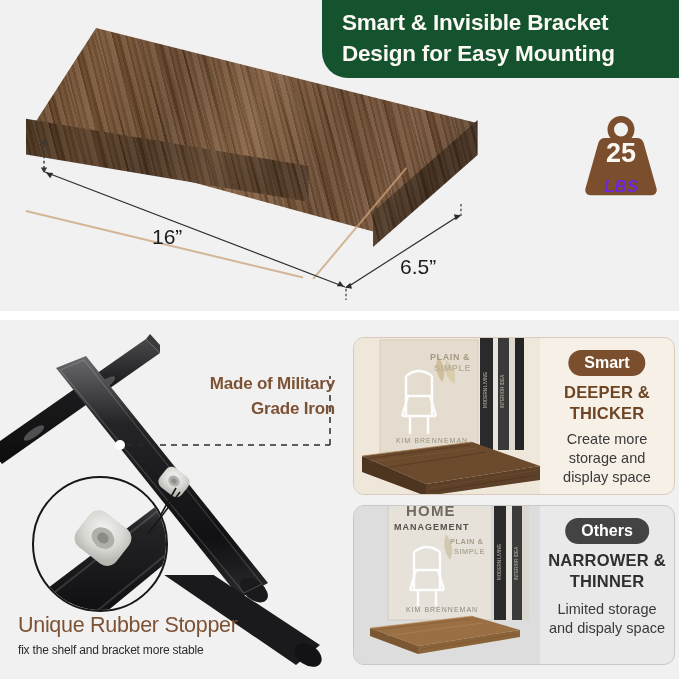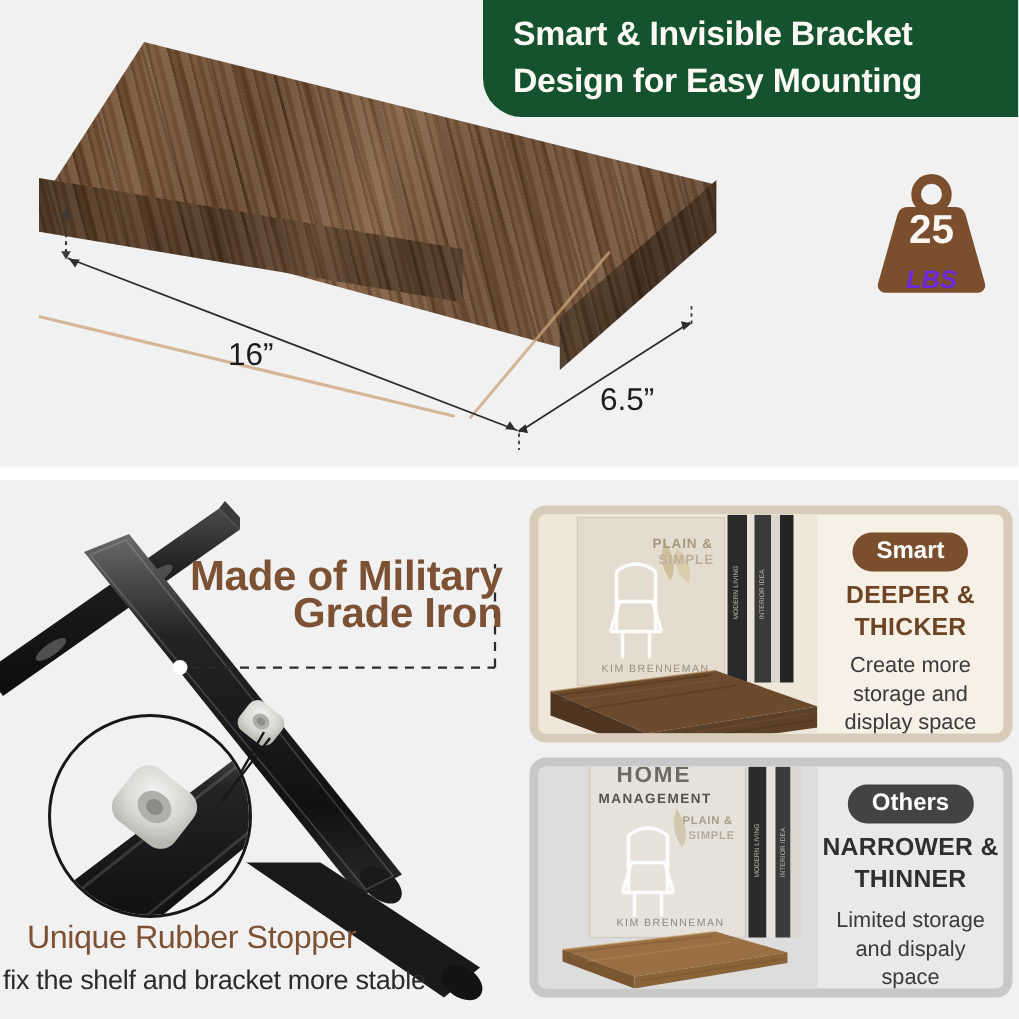--- a/index.html
+++ b/index.html
@@ -75,30 +75,30 @@
           color:#6d28d9;font-size:17px;font-weight:bold;line-height:17px;font-style:italic;}
 
   
   .bottom-panel{position:absolute;left:0;top:320px;width:679px;height:359px;
                 background:#f1f1f1;overflow:hidden;}
 
   
   .bracket-svg{position:absolute;left:0;top:0;width:350px;height:359px;}
 
   .mil-title{position:absolute;left:120px;top:371px;width:215px;
-             text-align:right;color:#7d5234;font-size:28px;font-weight:bold;
+             text-align:right;color:#7d5234;font-size:17px;font-weight:bold;
              line-height:25px;letter-spacing:-0.2px;}
 
   .stopper-title{position:absolute;left:18px;top:613px;color:#7d5234;
              font-size:21.5px;font-weight:normal;letter-spacing:-0.3px;}
-  .stopper-sub{position:absolute;left:2px;top:643px;color:#2b2b2b;
-             font-size:18px;letter-spacing:-0.2px;}
-
-  
-  .cmp-card{position:absolute;box-sizing:border-box;border:6px solid #701a75;
+  .stopper-sub{position:absolute;left:18px;top:643px;color:#2b2b2b;
+             font-size:12px;letter-spacing:-0.2px;}
+
+  
+  .cmp-card{position:absolute;box-sizing:border-box;border:1px solid #701a75;
             border-radius:11px;overflow:hidden;display:flex;}
   .cmp-ours{left:353px;top:337px;width:322px;height:158px;
             background:#f6f0e7;border-color:#d8cbba;}
   .cmp-others{left:353px;top:505px;width:322px;height:160px;
             background:#e9e9e9;border-color:#c8c8c8;}
 
   .cmp-photo{position:relative;width:186px;height:100%;overflow:hidden;}
   .cmp-info{position:relative;flex:1;height:100%;}
   .cmp-ours .cmp-photo{background:#efe7da;}
   .cmp-others .cmp-photo{background:#dcdcdc;}

